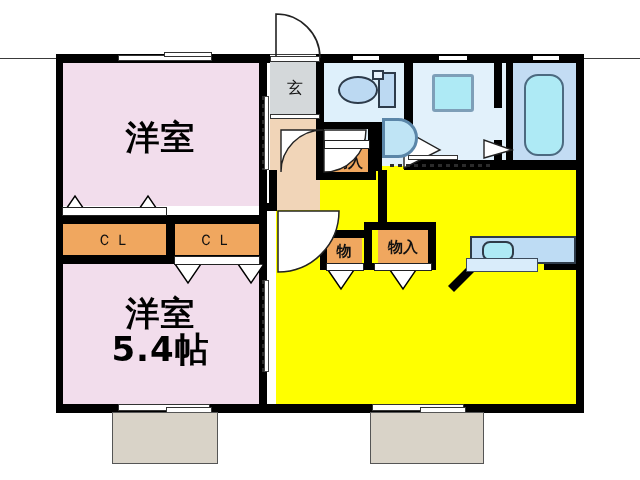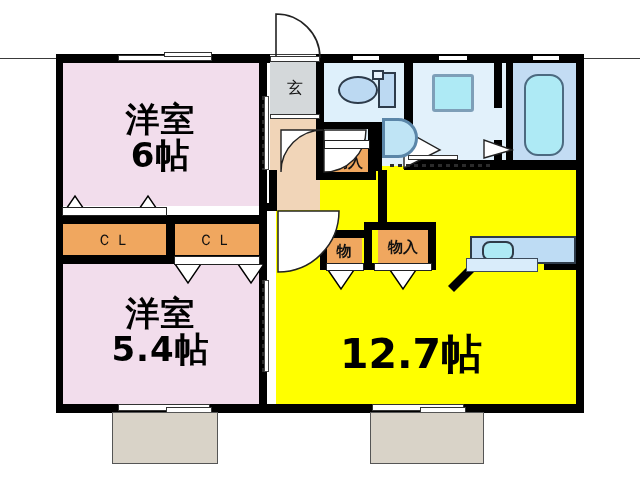--- a/index.html
+++ b/index.html
@@ -179,29 +179,25 @@
   <div class="fx wmpan" style="left:382px;top:118px;width:36px;height:40px;"></div>
 
   <div class="fx tub" style="left:524px;top:74px;width:40px;height:82px;"></div>
 
   <div class="fx counter" style="left:470px;top:236px;width:106px;height:28px;"></div>
   <div class="fx ksink" style="left:482px;top:241px;width:32px;height:20px;"></div>
   <div class="fx fx-line" style="left:466px;top:258px;width:72px;height:14px;background:#d9ecfa;"></div>
 
   <div class="abs lbl lbl-room" style="left:62px;top:88px;width:197px;height:100px;flex-direction:column;">
     <span>洋室</span>
-    <span class="sub">6帖</span>
   </div>
 
   <div class="abs lbl lbl-room" style="left:62px;top:282px;width:197px;height:100px;flex-direction:column;">
     <span>洋室</span>
     <span class="sub">5.4帖</span>
   </div>
 
-  <div class="abs lbl lbl-ldk2" style="left:296px;top:330px;width:230px;height:50px;">
-    <span>12.7帖</span>
-  </div>
 
   <div class="abs lbl lbl-genkan" style="left:270px;top:74px;width:50px;height:28px;">
     <span>玄</span>
   </div>
 
 </div>
 
 </body></html>

